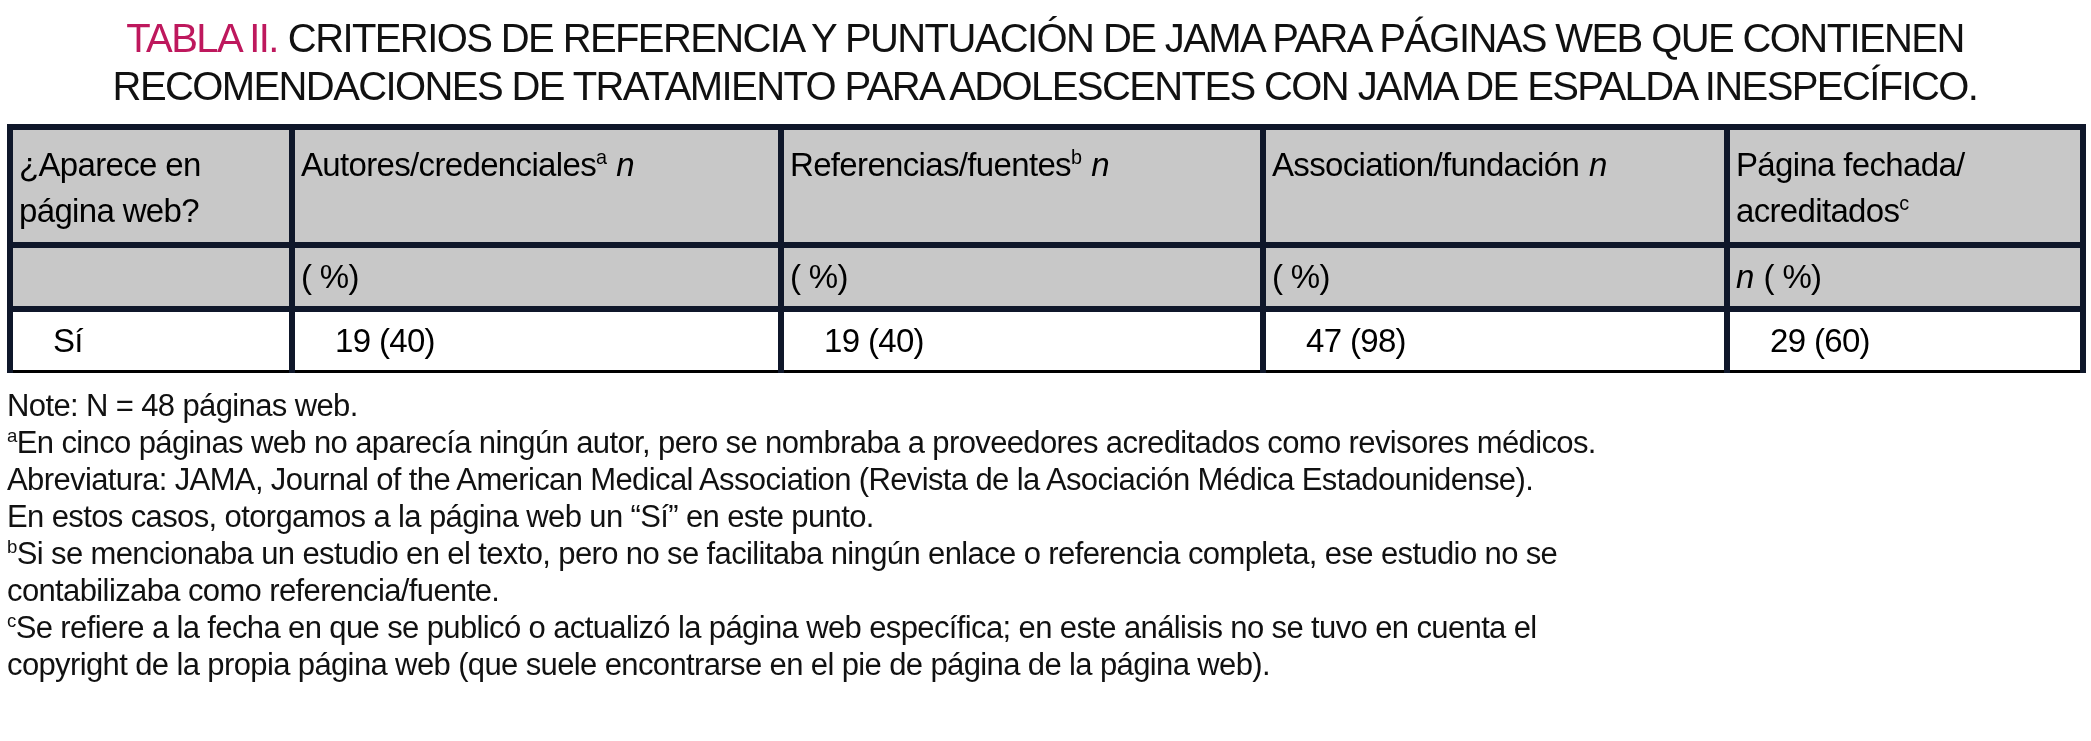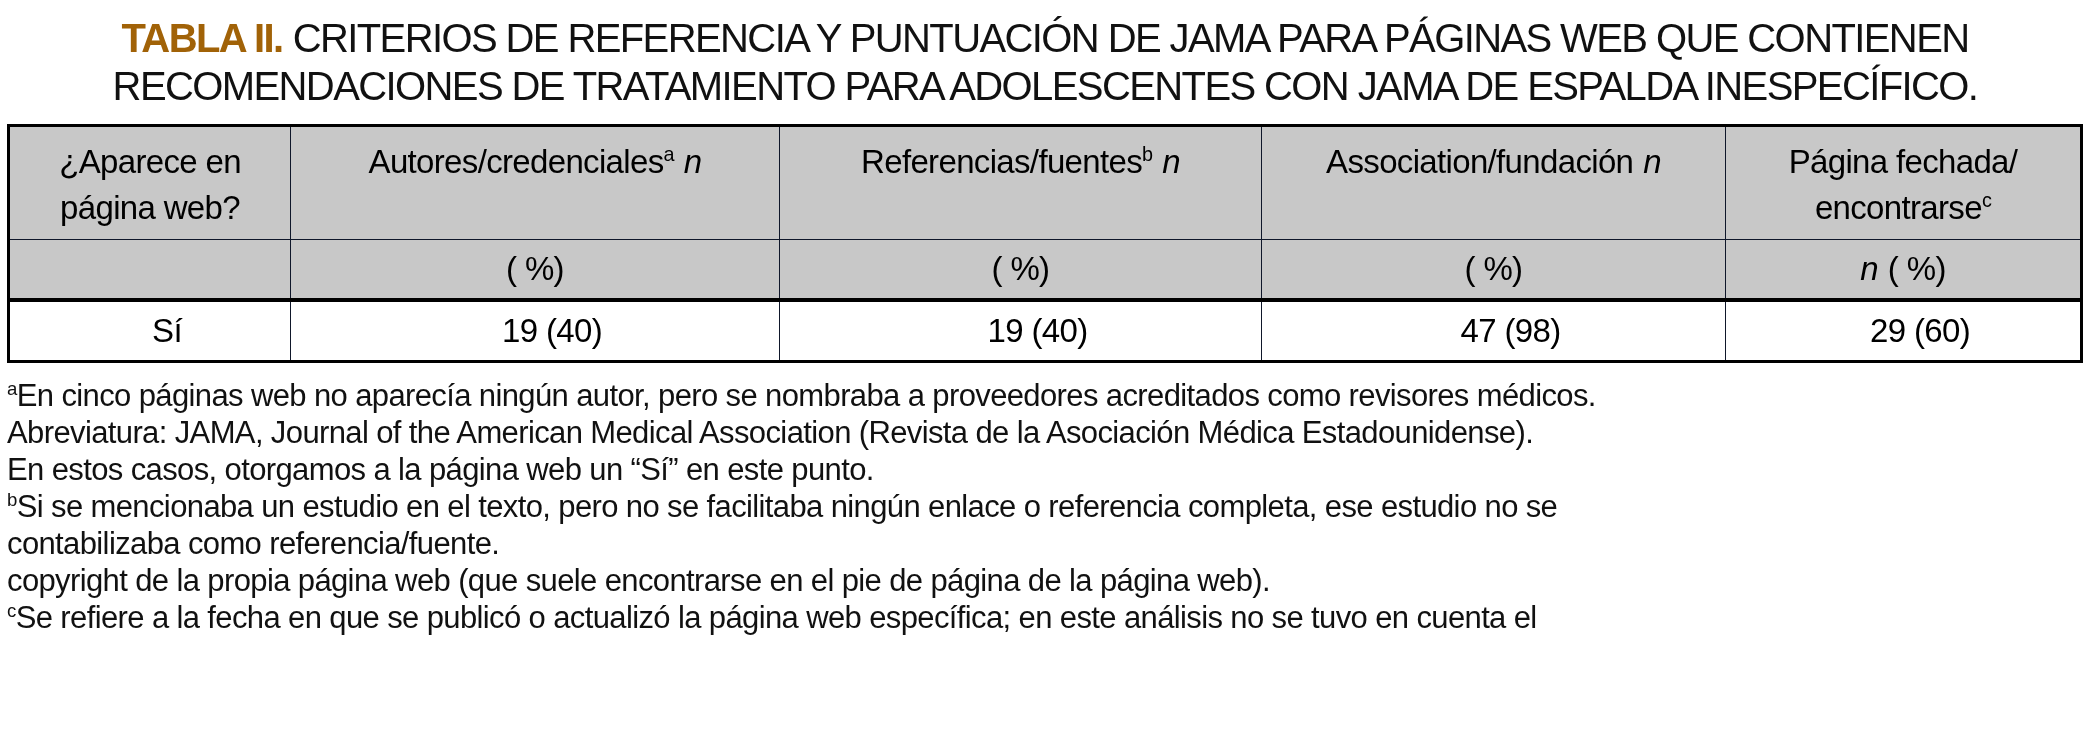--- a/index.html
+++ b/index.html
@@ -22,36 +22,36 @@
   .title-block {
     text-align: center;
     font-size: 40px;
     line-height: 48px;
     letter-spacing: -0.04em;
     color: #111111;
     margin-bottom: 14px;
     white-space: nowrap;
   }
   .title-label {
-    font-weight: 700;
-    color: #a16207;
+    font-weight: 400;
+    color: #be185d;
     margin-right: 10px;
   }
   
   table.jama {
     border-collapse: collapse;
     table-layout: fixed;
     width: 2073px;
     border: 3px solid #000000;
     font-size: 33px;
     letter-spacing: -0.02em;
   }
   table.jama td {
-    border: 1px solid #0f172a;
-    text-align: center;
+    border: 6px solid #0f172a;
+    text-align: left;
     padding: 0 6px;
     overflow: hidden;
   }
   tr.header-row-1 td {
     background: #c8c8c8;
     height: 100px;
     vertical-align: top;
     padding-top: 12px;
     line-height: 46px;
   }
@@ -110,21 +110,21 @@
     </colgroup>
 
     <tbody>
         <tr class="header-row-1">
       <td><span>¿Aparece en página web?</span></td>
       <td><span>Autores/credenciales</span><sup class="fn-sup">a</sup><span class="nvar">n</span></td>
       <td><span>Referencias/fuentes</span><sup class="fn-sup">b</sup><span class="nvar">n</span></td>
       <td><span>Association/fundación</span><span class="nvar">n</span></td>
       <td>
         <div>Página fechada/</div>
-        <div><span>encontrarse</span><sup class="fn-sup">c</sup></div>
+        <div><span>acreditados</span><sup class="fn-sup">c</sup></div>
       </td>
     </tr>
 
     <tr class="header-row-2">
       <td></td>
       <td>( %)</td>
       <td>( %)</td>
       <td>( %)</td>
       <td><span class="nvar-lead">n</span><span>( %)</span></td>
     </tr>
@@ -134,22 +134,23 @@
       <td>19 (40)</td>
       <td>19 (40)</td>
       <td>47 (98)</td>
       <td>29 (60)</td>
     </tr>
 
   </tbody>
     </table>
 
   <div class="footnotes">
+    <div class="fn-line"><sup class="fn-sup"></sup><span>Note: N = 48 páginas web.</span></div>
     <div class="fn-line"><sup class="fn-sup">a</sup><span>En cinco páginas web no aparecía ningún autor, pero se nombraba a proveedores acreditados como revisores médicos.</span></div>
     <div class="fn-line"><sup class="fn-sup"></sup><span>Abreviatura: JAMA, Journal of the American Medical Association (Revista de la Asociación Médica Estadounidense).</span></div>
     <div class="fn-line"><sup class="fn-sup"></sup><span>En estos casos, otorgamos a la página web un “Sí” en este punto.</span></div>
     <div class="fn-line"><sup class="fn-sup">b</sup><span>Si se mencionaba un estudio en el texto, pero no se facilitaba ningún enlace o referencia completa, ese estudio no se</span></div>
     <div class="fn-line"><sup class="fn-sup"></sup><span>contabilizaba como referencia/fuente.</span></div>
+    <div class="fn-line"><sup class="fn-sup">c</sup><span>Se refiere a la fecha en que se publicó o actualizó la página web específica; en este análisis no se tuvo en cuenta el</span></div>
     <div class="fn-line"><sup class="fn-sup"></sup><span>copyright de la propia página web (que suele encontrarse en el pie de página de la página web).</span></div>
-    <div class="fn-line"><sup class="fn-sup">c</sup><span>Se refiere a la fecha en que se publicó o actualizó la página web específica; en este análisis no se tuvo en cuenta el</span></div>
   </div>
 
 </div>
 
 </body></html>

